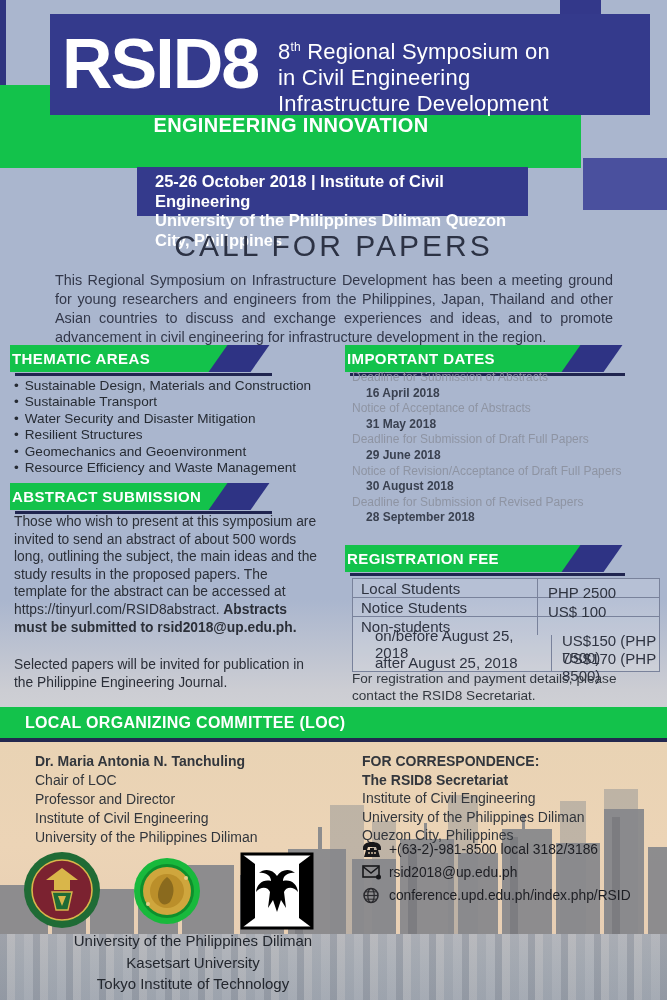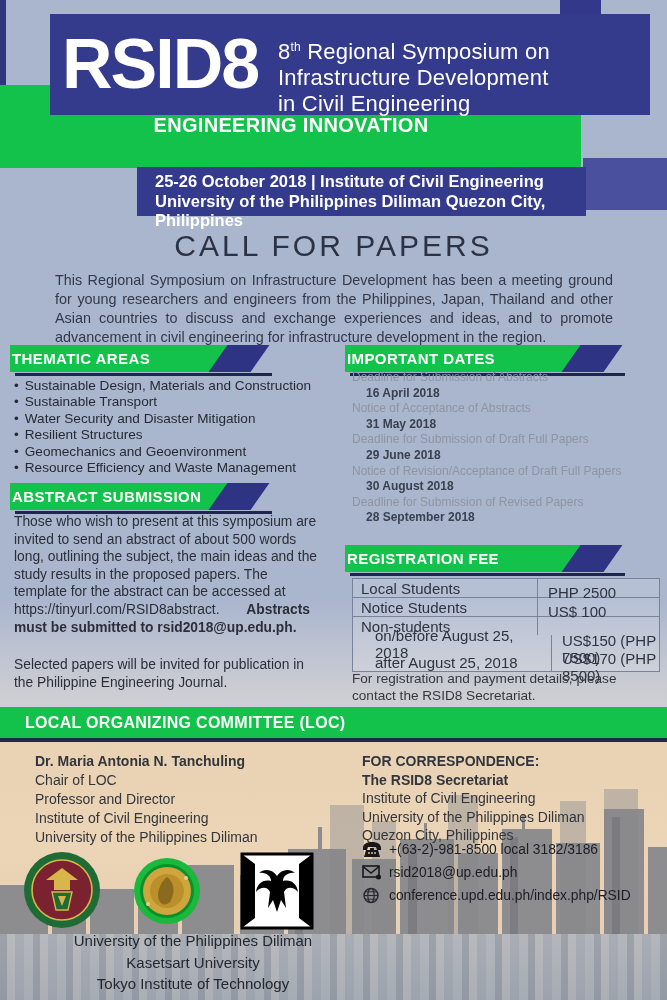--- a/index.html
+++ b/index.html
@@ -12,39 +12,39 @@
   .strip-left{position:absolute;left:0;top:0;width:6px;height:86px;background:#2f347f;}
   .sq-topright{position:absolute;left:560px;top:0;width:41px;height:15px;background:#33388a;}
   .rect-right{position:absolute;left:583px;top:158px;width:84px;height:52px;background:#4a509e;}
   .theme-band{position:absolute;left:0;top:85px;width:581px;height:83px;background:#13c24b;}
   .theme-text{position:absolute;left:75px;top:28px;width:432px;text-align:center;
     color:#fff;font-size:20px;font-weight:700;line-height:24px;letter-spacing:.3px;}
   .banner{position:absolute;left:50px;top:14px;width:600px;height:101px;background:#343a8c;}
   .logo-big{position:absolute;left:12px;top:8px;color:#fff;font-size:70px;font-weight:800;letter-spacing:-2px;line-height:84px;}
   .subtitle{position:absolute;left:228px;top:20px;color:#fff;font-size:22px;font-weight:500;line-height:26px;letter-spacing:.2px;}
   .subtitle sup{font-size:12px;}
-  .date-band{position:absolute;left:137px;top:167px;width:449px;height:49px;background:#343a8c;}
+  .date-band{position:absolute;left:137px;top:167px;width:391px;height:49px;background:#343a8c;}
   .date-text{position:absolute;left:18px;top:5px;color:#fff;font-size:16.5px;font-weight:600;line-height:19.5px;}
   
   .cfp-title{position:absolute;left:0;top:229px;width:667px;text-align:center;
     color:#2c3244;font-size:30px;font-weight:300;letter-spacing:3px;}
   .cfp-intro{position:absolute;left:55px;top:271px;width:558px;text-align:justify;
     color:#33384a;font-size:14.4px;line-height:19px;}
   
   .sec-head{position:absolute;height:27px;}
   .sec-green{position:relative;height:27px;background:#13c24b;display:flex;align-items:center;
     padding-left:2px;color:#fff;font-weight:700;font-size:15px;letter-spacing:.4px;}
   .sec-arrow{position:absolute;top:0;right:-12px;width:42px;height:27px;background:#2e3384;transform:skewX(-35deg);}
   .sec-underline{position:absolute;left:5px;right:-24px;bottom:-4px;height:3px;background:#20254f;}
   
   .thematic-list{position:absolute;left:14px;top:378px;width:320px;color:#262b33;font-size:13.6px;line-height:16.4px;}
   .thematic-list .li{display:flex;}
   .thematic-list .b{margin-right:6px;}
   .abs-body{position:absolute;left:14px;top:513px;width:306px;color:#2b2f38;font-size:13.8px;line-height:17.6px;}
-  .abs-bold{font-weight:700;margin-left:23px;}
+  .abs-bold{font-weight:700;}
   .abs-second{position:absolute;left:14px;top:656px;width:306px;color:#2b2f38;font-size:13.8px;line-height:17.6px;}
   
   .dates-list{position:absolute;left:352px;top:370px;width:310px;font-size:12px;line-height:15.6px;}
   .date-item{margin-bottom:0;}
   .date-item .lbl{color:#8e94a3;}
   .date-item .val{color:#3a4150;font-weight:600;padding-left:14px;}
   .fee-table{position:absolute;left:352px;top:578px;width:306px;border:1px solid #79829b;
     background:rgba(255,255,255,.15);font-size:15px;color:#2e3340;}
   .fee-row{display:flex;align-items:center;}
   .fee-row .c1{width:172px;padding:1px 4px 1px 8px;border-right:1px solid #79829b;align-self:stretch;display:flex;align-items:center;}
@@ -131,22 +131,22 @@
     <div class="theme-band">
       <div class="theme-text">
         <div>ENGINEERING INNOVATION</div>
       </div>
     </div>
 
     <div class="banner">
       <div class="logo-big">RSID8</div>
       <div class="subtitle">
         <div><span>8</span><sup>th</sup><span> Regional Symposium on</span></div>
+        <div>in Civil Engineering</div>
         <div>Infrastructure Development</div>
-        <div>in Civil Engineering</div>
       </div>
     </div>
 
     <div class="date-band">
       <div class="date-text">
         <div>25-26 October 2018 | Institute of Civil Engineering</div>
         <div>University of the Philippines Diliman Quezon City, Philippines</div>
       </div>
     </div>
 

